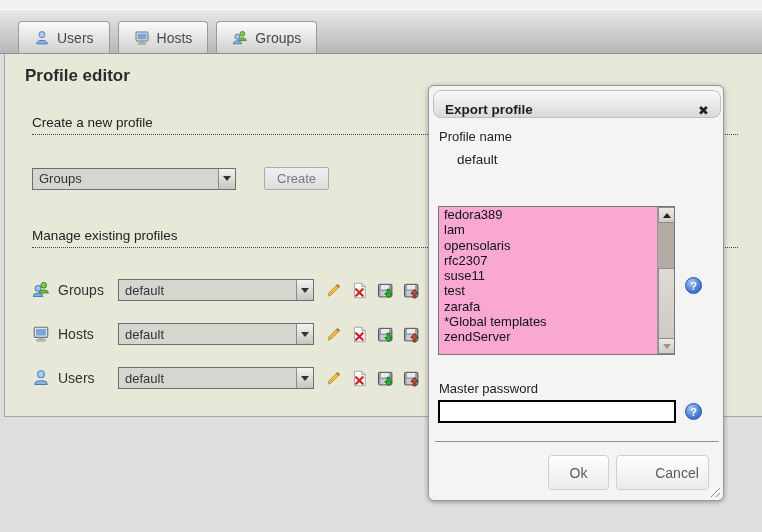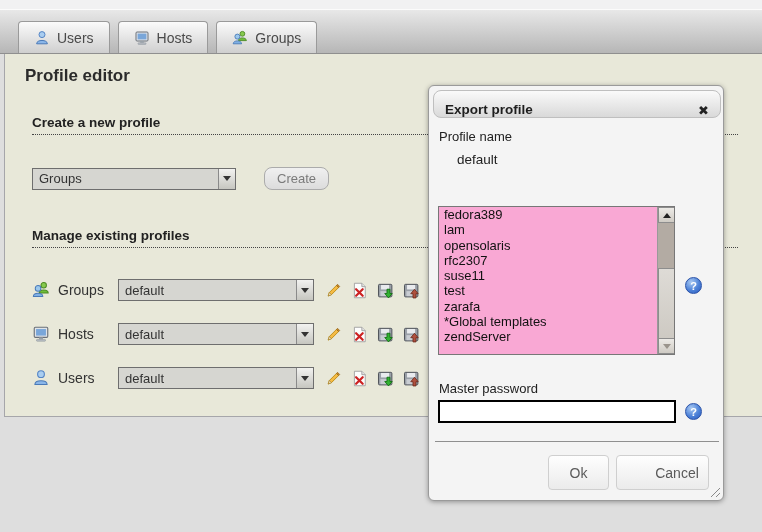--- a/index.html
+++ b/index.html
@@ -17,36 +17,36 @@
          border:1px solid #9a9a9a; border-bottom:none; border-radius:4px 4px 0 0;
          font-size:14px; color:#4a4a4a; cursor:pointer; }
   .tab svg { display:block; }
 
   
   .panel { position:absolute; left:4px; top:54px; width:758px; height:363px;
            background:#e8e8d9; border-left:1px solid #a6a6aa; border-bottom:1px solid #a6a6aa;
            padding:0 20px; }
   .page-title { margin-top:12px; font-size:17px; font-weight:bold; color:#2b2b2b; }
   .section-heading { margin-top:29px; margin-left:7px; padding-bottom:4px;
-                     font-size:13.5px; font-weight:bold; color:#222;
+                     font-size:13.5px; font-weight:normal; color:#222;
                      border-bottom:1px dotted #444; width:706px; }
   .create-row { margin-top:32px; margin-left:7px; display:flex; align-items:center; gap:28px; }
 
   
   .xselect { display:inline-flex; align-items:center; justify-content:space-between;
              height:22px; background:#d6d6d1; border:1px solid #6e6e6e; cursor:pointer; }
   .xselect .sel-text { padding-left:6px; font-size:13px; color:#333; }
   .xselect .arrow-btn { width:17px; height:100%; background:linear-gradient(#f2f2f0,#c6c6c0);
              border-left:1px solid #8a8a8a; display:flex; align-items:center; justify-content:center; }
   .tri-down { width:0; height:0; border-left:4px solid transparent; border-right:4px solid transparent;
               border-top:5px solid #333; }
 
   .btn-classic { height:23px; padding:0 12px; font-size:13px; color:#7a7a7a;
                  background:linear-gradient(#f0f0f0,#dcdcdc); border:1px solid #ababab;
-                 border-radius:8px; cursor:pointer; }
+                 border-radius:2px; cursor:pointer; }
 
   .manage-row { margin-left:7px; height:22px; display:flex; align-items:center; }
   .manage-row .row-icon { width:20px; display:flex; }
   .manage-row .row-label { width:60px; margin-left:6px; font-size:14px; color:#333; }
   .manage-row .xselect { width:196px; }
   .row-actions { display:flex; gap:9px; margin-left:11px; }
   .row-actions .act { width:17px; height:17px; cursor:pointer; display:flex; }
   .mr-1 { margin-top:31px; } .mr-n { margin-top:22px; }
 
   

